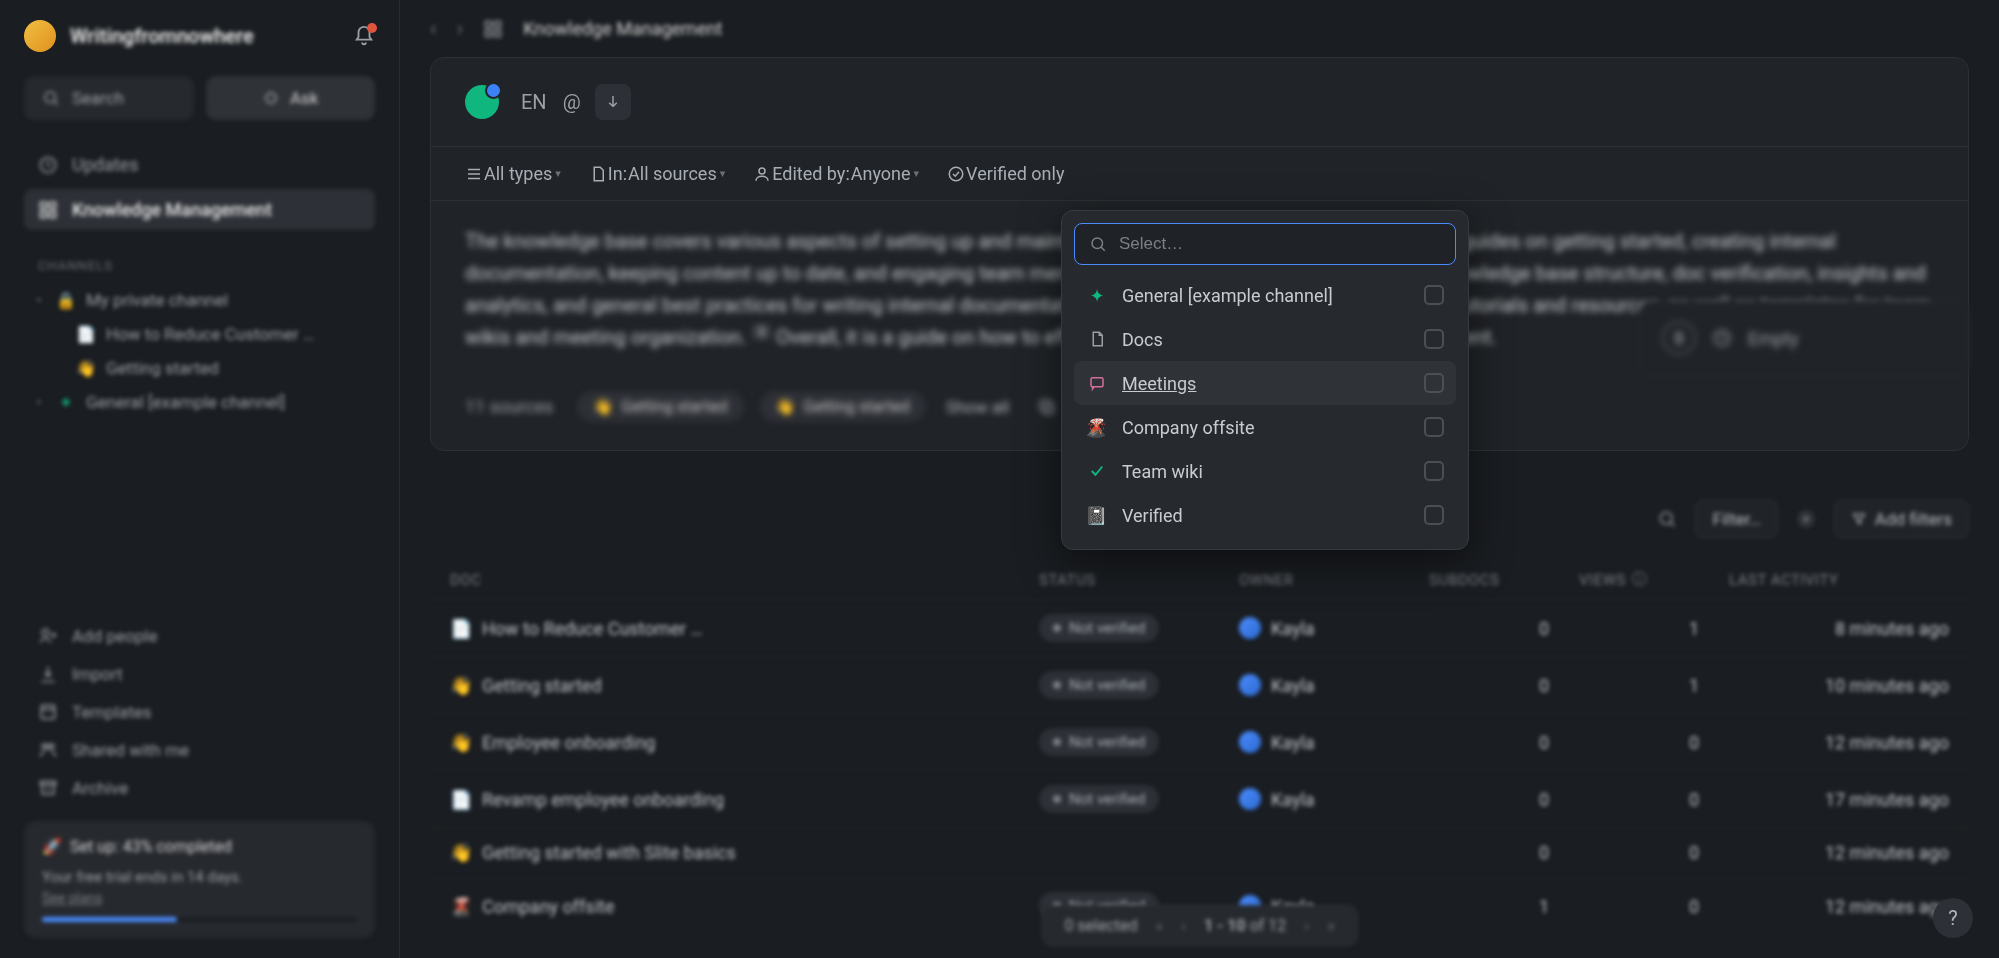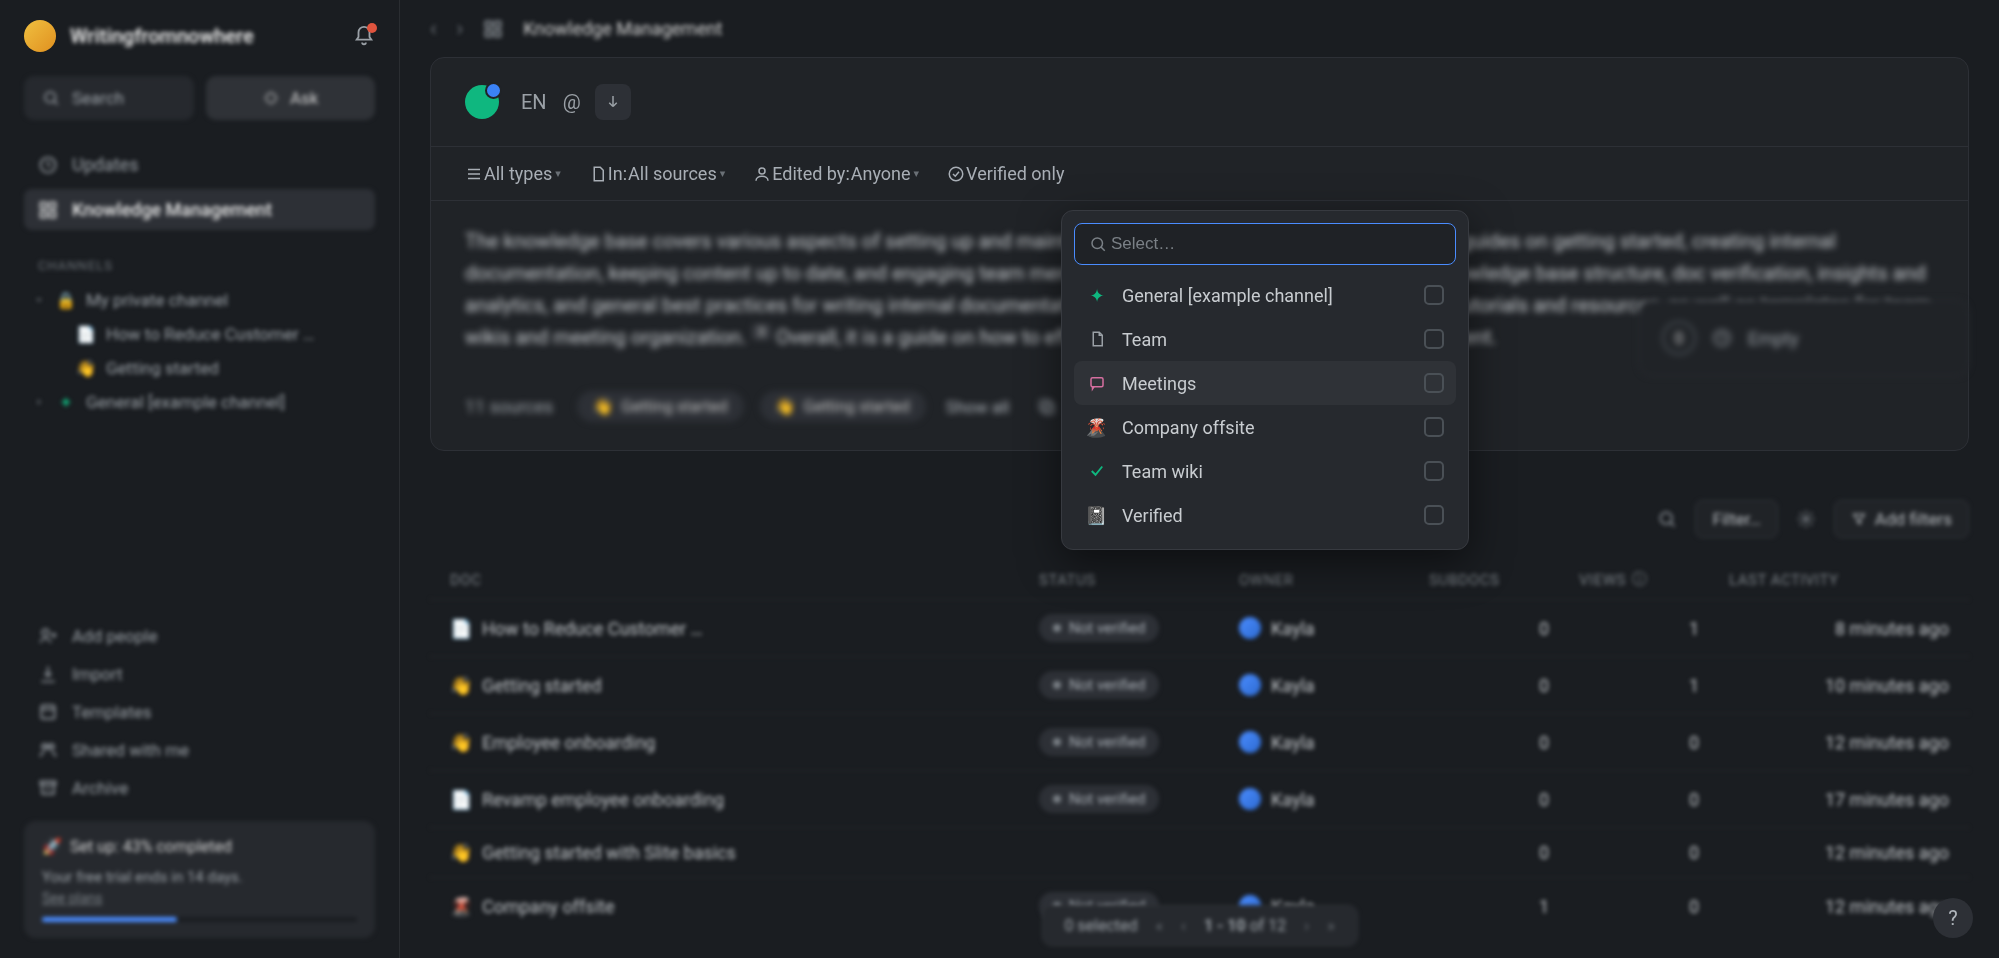--- a/index.html
+++ b/index.html
@@ -64,25 +64,25 @@
   .cite { display:inline-block; background:#3a3d42; color:#d0d0d0; font-size:13px; padding:0 6px; border-radius:4px; vertical-align:super; line-height:16px;}
   
   .answer-foot { display:flex; align-items:center; gap:16px; padding:14px 34px 28px; filter:blur(3px);}
   .src-count { color:#9aa0a6; font-size:18px; margin-right:8px;}
   .chip { background:#2d3036; border-radius:18px; padding:6px 16px; font-size:16px; color:#c0c0c0; display:flex; align-items:center; gap:8px;}
   .showall { color:#b0b6bc; font-size:17px; margin-left:4px;}
   .foot-icons { display:flex; gap:20px; color:#8a9096; margin-left:12px;}
   
   
   .dropdown { position:absolute; top:152px; left:630px; width:408px; background:#26292e; border:1px solid #373a40; border-radius:12px; box-shadow:0 12px 40px rgba(0,0,0,.5); padding:12px; z-index:50;}
-  .dd-search { display:flex; align-items:center; gap:4px; border:1px solid #4a8cff; border-radius:8px; padding:10px 14px; margin-bottom:8px; background:#1f2226;}
+  .dd-search { display:flex; align-items:center; gap:12px; border:1px solid #4a8cff; border-radius:8px; padding:10px 14px; margin-bottom:8px; background:#1f2226;}
   .dd-search input { flex:1; background:transparent; border:none; outline:none; color:#d0d0d0; font-size:17px;}
   .dd-search input::placeholder { color:#7a8086; }
   .dd-item { display:flex; align-items:center; gap:14px; padding:11px 12px; border-radius:8px; color:#c8ccd0; font-size:18px; }
-  .dd-item.hover { background:#2f3237; }
+  .dd-item.hover { background:#2f3237;text-decoration:underline; }
   .dd-icon { width:22px; height:22px; display:flex; align-items:center; justify-content:center; font-size:18px; color:#9aa0a6;}
   .dd-check { margin-left:auto; width:20px; height:20px; border:2px solid #4a5056; border-radius:5px;}
   
   
   .right-panel { position:absolute; right:30px; top:300px; width:330px; filter:blur(3px);}
   .cite-card { background:#202327; border:1px solid #2d3036; border-radius:12px; padding:20px 22px; display:flex; align-items:center; gap:16px; color:#9aa0a6; font-size:18px;}
   .cite-num { width:34px; height:34px; border-radius:50%; border:2px solid #4a5056; display:flex; align-items:center; justify-content:center; font-size:16px; color:#d0d0d0;}
   
   
   .table-wrap { position:absolute; left:30px; right:30px; top:560px; filter:blur(2px);}
@@ -344,21 +344,21 @@
             <span>General [example channel]</span>
             <span class="dd-check"></span>
           </div>
           <div class="dd-item">
             <span class="dd-icon">
               <svg width="18" height="18" viewBox="0 0 24 24" fill="none" stroke="#9aa0a6" stroke-width="2">
                 <path d="M7 3h8l4 4v14H7z"></path>
                 <path d="M15 3v4h4"></path>
               </svg>
             </span>
-            <span>Team</span>
+            <span>Docs</span>
             <span class="dd-check"></span>
           </div>
           <div class="dd-item hover">
             <span class="dd-icon">
               <svg width="18" height="18" viewBox="0 0 24 24" fill="none" stroke="#d66fa0" stroke-width="2">
                 <rect x="4" y="5" width="16" height="12" rx="2"></rect>
                 <path d="M8 17l-2 3v-3"></path>
               </svg>
             </span>
             <span>Meetings</span>

